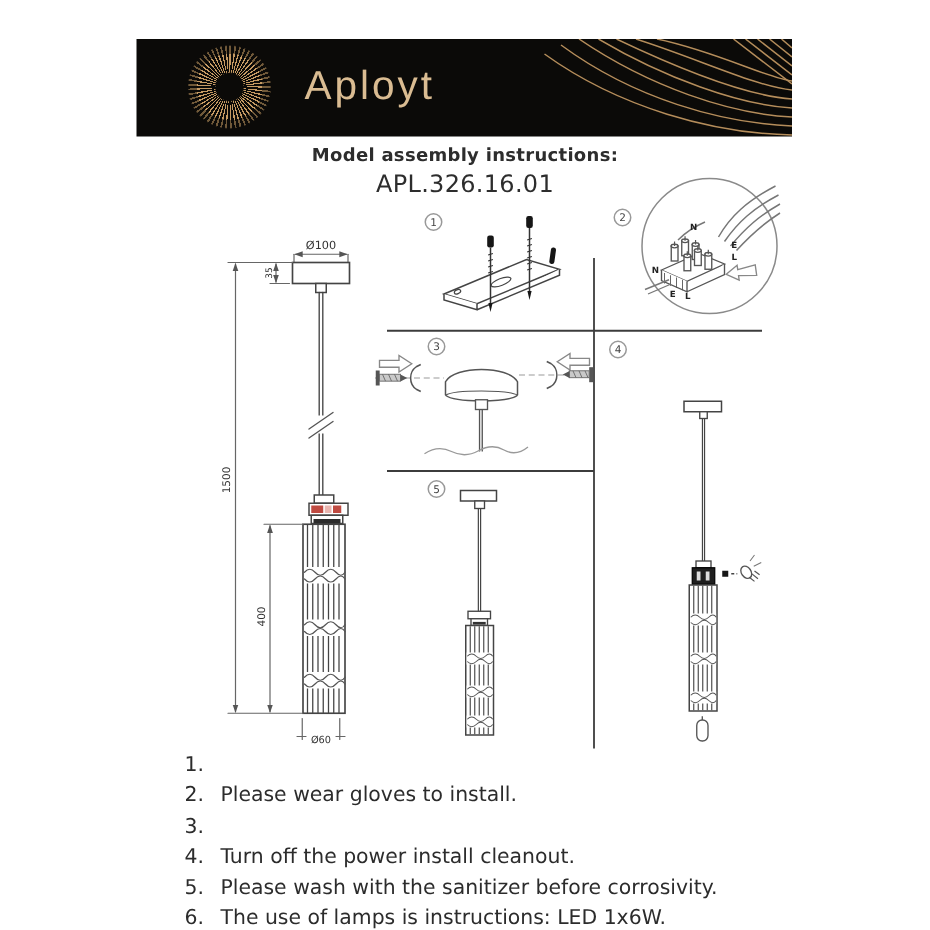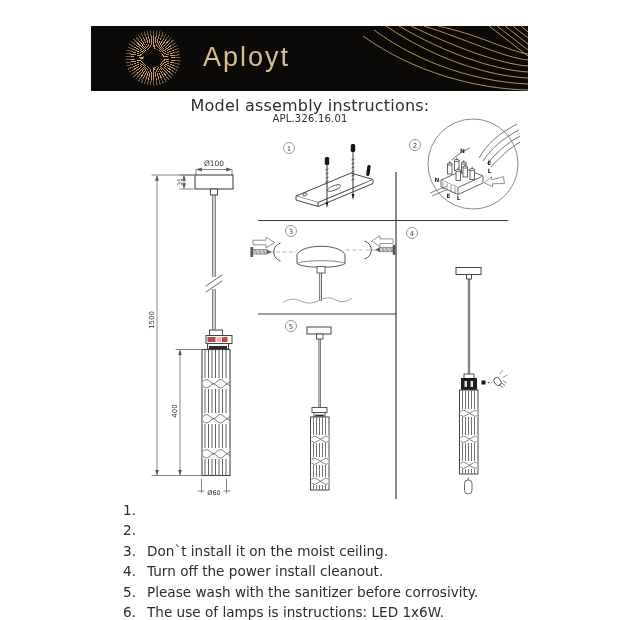--- a/index.html
+++ b/index.html
@@ -10,23 +10,23 @@
   .burst{position:absolute;left:33px;top:3px;width:58px;height:58px;border-radius:50%;
          background:repeating-conic-gradient(#c59a63 0deg 2.6deg,transparent 2.6deg 6.8deg);
          -webkit-mask:radial-gradient(circle,transparent 0 9px,#000 10px 22px,rgba(0,0,0,.55) 22px 27px,transparent 28px);
          mask:radial-gradient(circle,transparent 0 9px,#000 10px 22px,rgba(0,0,0,.55) 22px 27px,transparent 28px);}
   .brand{position:absolute;left:112px;top:0;height:65px;line-height:63px;
          font-family:"Liberation Sans",sans-serif;font-weight:400;font-size:27px;
          letter-spacing:2px;color:#dabc92;}
   .banner svg{position:absolute;right:0;top:0;}
   
   .title{position:absolute;left:0;top:84px;width:620px;text-align:center;
-         font-size:16px;font-weight:400;color:#2d2d2d;letter-spacing:.2px;}
+         font-size:12px;font-weight:700;color:#2d2d2d;letter-spacing:.2px;}
   .model{position:absolute;left:0;top:101px;width:620px;text-align:center;
-         font-size:10px;font-weight:500;color:#2d2d2d;letter-spacing:.2px;}
+         font-size:16px;font-weight:500;color:#2d2d2d;letter-spacing:.2px;}
   
   .diagram{position:absolute;left:0;top:0;width:620px;height:620px;}
   
   .list{position:absolute;left:123px;top:488px;color:#2c2c2c;font-size:13.6px;}
   .row{display:flex;line-height:20.4px;}
   .num{width:24px;flex:0 0 24px;}
   text{font-family:"DejaVu Sans","Liberation Sans",sans-serif;}
 </style>
 </head>
 <body>
@@ -355,24 +355,24 @@
       </g>
     </g>
   </svg>
 
   <div class="list">
     <div class="row">
       <span class="num">1.</span>
     </div>
     <div class="row">
       <span class="num">2.</span>
+      <span>Please wear gloves to install.</span>
     </div>
     <div class="row">
       <span class="num">3.</span>
-      <span>Don`t install it on the moist ceiling.</span>
     </div>
     <div class="row">
       <span class="num">4.</span>
       <span>Turn off the power install cleanout.</span>
     </div>
     <div class="row">
       <span class="num">5.</span>
       <span>Please wash with the sanitizer before corrosivity.</span>
     </div>
     <div class="row">

